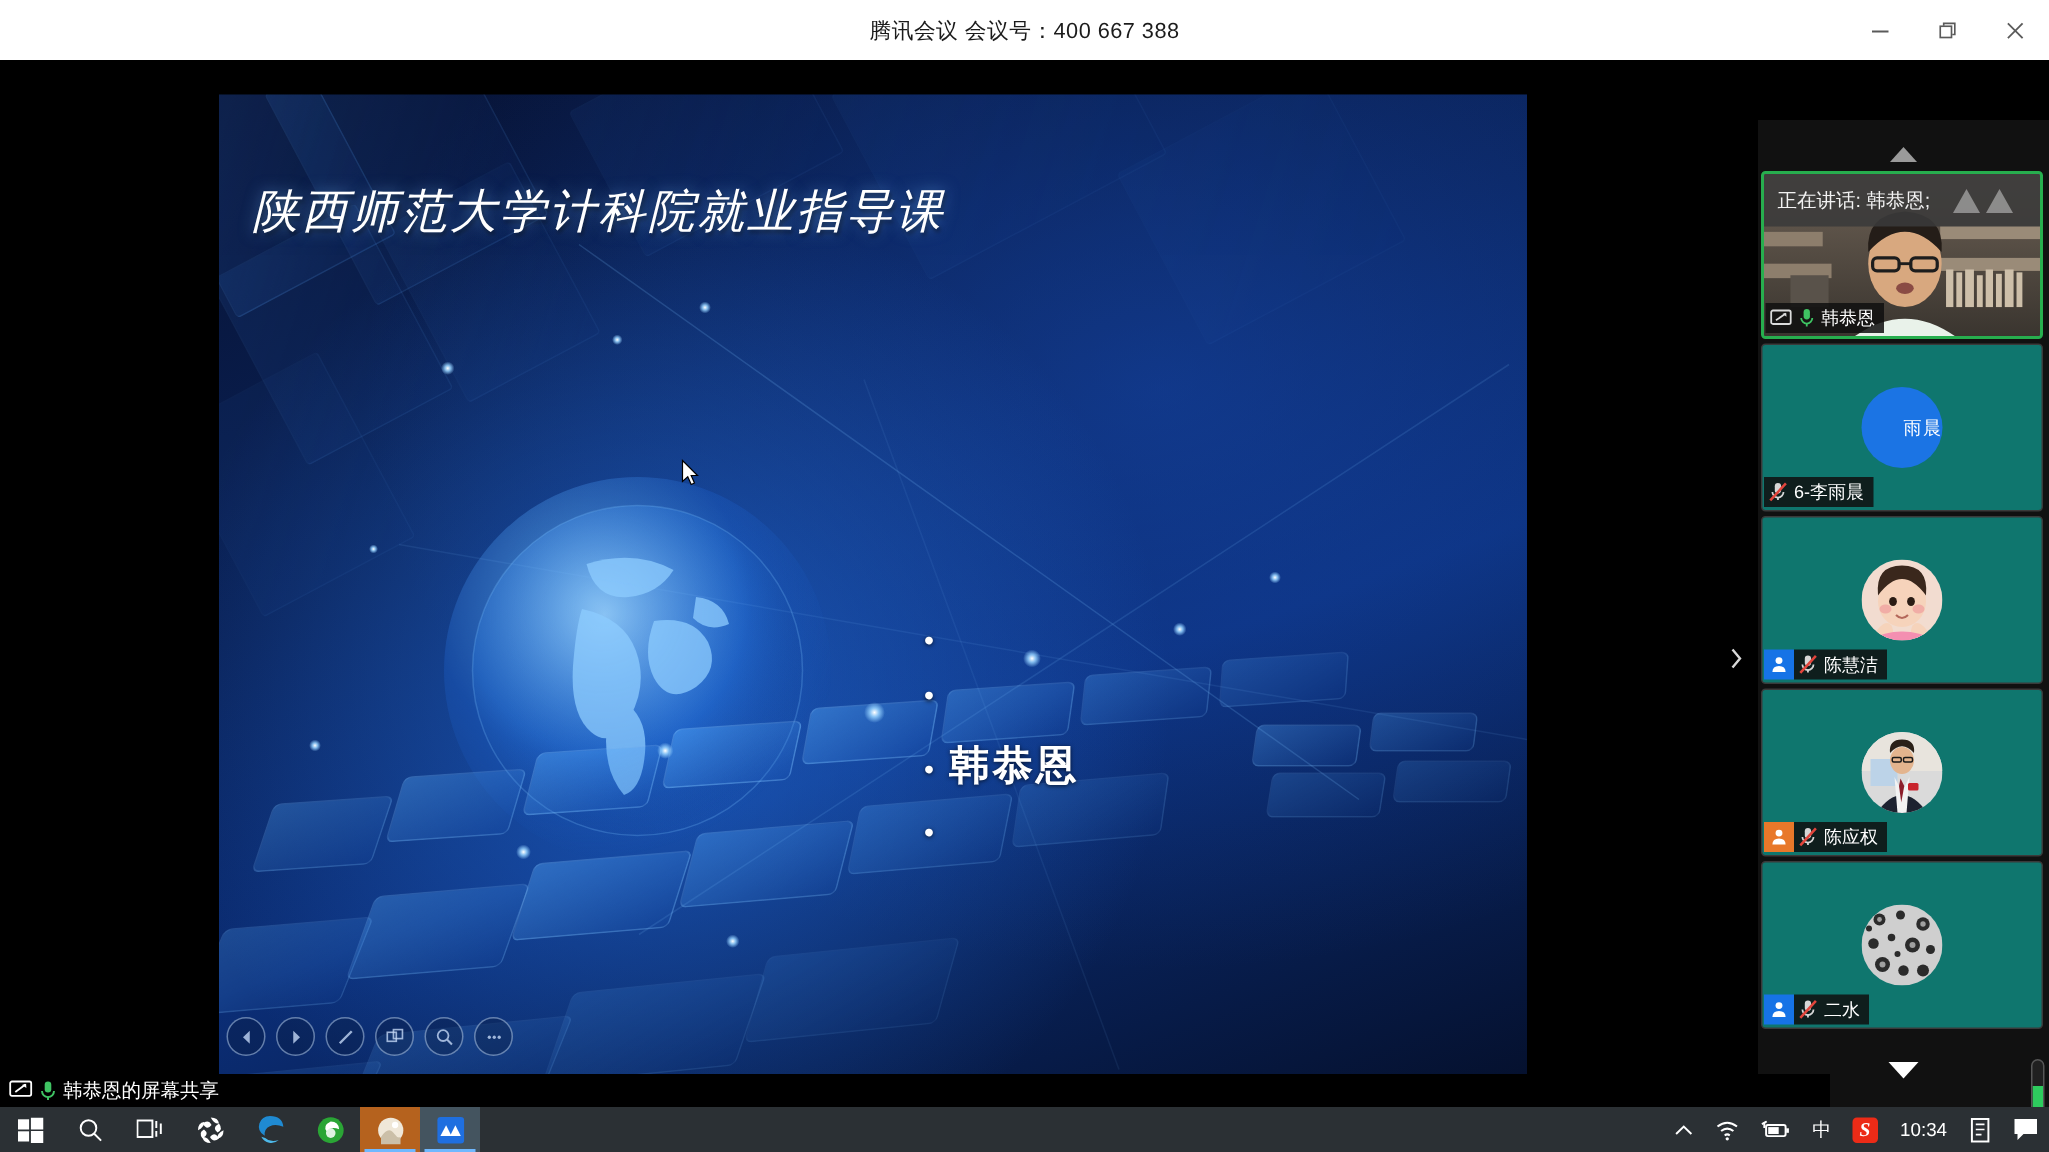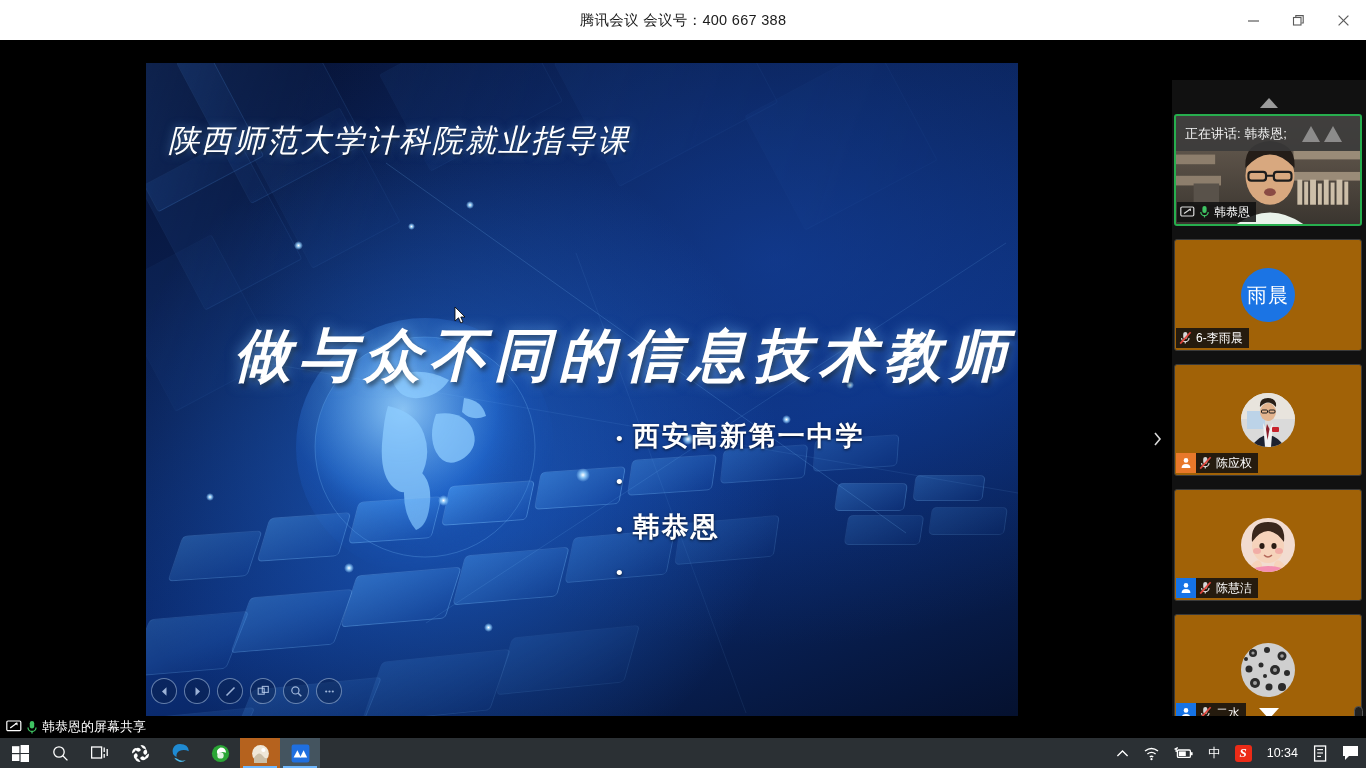--- a/index.html
+++ b/index.html
@@ -153,22 +153,22 @@
     border-right: 9px solid transparent; border-bottom: 10px solid #9a9a9a;
   }
   .tri-down {
     width: 0; height: 0; border-left: 10px solid transparent;
     border-right: 10px solid transparent; border-top: 11px solid #ffffff;
   }
 
   .tiles { position: absolute; left: 2px; top: 34px; width: 188px; }
   .ptile {
     position: relative; width: 188px; height: 112px;
-    background: #a16207; border: 1px solid #3a3a3a; border-radius: 3px;
-    margin-bottom: 13px; overflow: hidden;
+    background: #0f766e; border: 1px solid #3a3a3a; border-radius: 3px;
+    margin-bottom: 3px; overflow: hidden;
   }
   .ptile.speaking { border: 2px solid #27ae4e; }
   .ptile .bgphoto { position: absolute; left: 0; top: 0; width: 100%; height: 100%; }
 
   .speaking-banner {
     position: absolute; left: 0; top: 0; width: 100%; height: 35px;
     background: rgba(58,58,58,.88);
     display: flex; align-items: center; padding-left: 9px;
     color: #f2f2f2; font-size: 13px; white-space: nowrap;
   }
@@ -187,42 +187,42 @@
   .badge-sq.orange { background: #e8782a; }
   .name-chip {
     background: rgba(15,15,15,.85);
     display: flex; align-items: center; gap: 4px;
     height: 20px; padding: 0 6px 0 3px;
     color: #ffffff; font-size: 12px; white-space: nowrap;
   }
   .avatar-circle {
     position: absolute; left: 50%; top: 50%; transform: translate(-50%,-50%);
     width: 54px; height: 54px; border-radius: 50%;
-    display: flex; align-items: center; justify-content: center;
-    color: #ffffff; font-size: 20px; letter-spacing: 1px;
+    display: flex; align-items: center; justify-content: flex-end;
+    color: #ffffff; font-size: 12px; letter-spacing: 1px;
   }
   .avatar-circle.blue { background: #1b74e4; }
   .avatar-photo {
     position: absolute; left: 50%; top: 50%; transform: translate(-50%,-50%);
     width: 54px; height: 54px; border-radius: 50%; overflow: hidden;
   }
 
   .audio-meter {
     position: absolute; right: 3px; bottom: 4px;
     width: 9px; height: 46px; border-radius: 5px;
     background: #202020; border: 1px solid #565656; overflow: hidden;
   }
   .audio-meter .fill {
     position: absolute; left: 0; bottom: 0; width: 100%; height: 62%;
     background: #2ecc5e; border-radius: 0 0 4px 4px;
   }
 
   
   .sharebar {
-    position: absolute; left: 0; top: 716px; width: 1366px; height: 22px;
+    position: absolute; left: 0; top: 716px; width: 1220px; height: 22px;
     background: #000000;
     display: flex; align-items: center; gap: 4px; padding-left: 6px;
     color: #ffffff; font-size: 13px;
   }
 
   
   .taskbar {
     position: absolute; left: 0; top: 738px; width: 1366px; height: 30px;
     background: #2b3034;
     display: flex; align-items: center;
@@ -356,26 +356,24 @@
       <div class="spark" style="left:430px; top:405px; width:14px; height:14px;"></div>
       <div class="spark" style="left:292px; top:432px; width:11px; height:11px;"></div>
       <div class="spark" style="left:198px; top:500px; width:10px; height:10px;"></div>
       <div class="spark" style="left:338px; top:560px; width:9px;  height:9px;"></div>
       <div class="spark" style="left:536px; top:370px; width:12px; height:12px;"></div>
       <div class="spark" style="left:636px; top:352px; width:9px;  height:9px;"></div>
       <div class="spark" style="left:700px; top:318px; width:8px;  height:8px;"></div>
       <div class="spark" style="left:60px;  top:430px; width:8px;  height:8px;"></div>
 
       <div class="slide-heading">陕西师范大学计科院就业指导课</div>
-      <div class="slide-title">做与众不同的信息技术教师</div>
 
       <div class="bullets">
         <div class="bullet">
           <span class="dot">•</span>
-          <span class="txt-cn">西安高新第一中学</span>
         </div>
         <div class="bullet">
           <span class="dot">•</span>
         </div>
         <div class="bullet">
           <span class="dot">•</span>
           <span class="txt-cn">韩恭恩</span>
         </div>
         <div class="bullet">
           <span class="dot">•</span>
@@ -509,20 +507,55 @@
                 <line x1="1.2" y1="12.6" x2="11.6" y2="1.2" stroke="#e2453c" stroke-width="1.7"></line>
               </svg>
               <span>6-李雨晨</span>
             </div>
           </div>
         </div>
 
         <div class="ptile">
           <div class="avatar-photo">
             <svg width="54" height="54" viewBox="0 0 54 54">
+              <rect width="54" height="54" fill="#f2dcd0"></rect>
+              <ellipse cx="27" cy="28" rx="16" ry="17" fill="#f6d3bb"></ellipse>
+              <path d="M11 24 q16 -22 32 0 q2 -20 -16 -20 q-18 0 -16 20z" fill="#3a271c"></path>
+              <ellipse cx="21" cy="28" rx="2.6" ry="3" fill="#2a1c14"></ellipse>
+              <ellipse cx="33" cy="28" rx="2.6" ry="3" fill="#2a1c14"></ellipse>
+              <ellipse cx="16" cy="33" rx="4" ry="3" fill="#f09c9c" opacity=".7"></ellipse>
+              <ellipse cx="38" cy="33" rx="4" ry="3" fill="#f09c9c" opacity=".7"></ellipse>
+              <path d="M23 37 q4 4 8 0" fill="none" stroke="#b4685a" stroke-width="1.4"></path>
+              <path d="M6 54 q9 -16 14 -10 q3 6 -2 10 z" fill="#f6d3bb"></path>
+              <path d="M48 54 q-9 -16 -14 -10 q-3 6 2 10 z" fill="#f6d3bb"></path>
+              <path d="M4 54 q23 -12 46 0 z" fill="#f48fb1"></path>
+            </svg>
+          </div>
+          <div class="namebar">
+            <div class="badge-sq blue">
+              <svg width="12" height="12" viewBox="0 0 12 12">
+                <circle cx="6" cy="3.4" r="2.3" fill="#ffffff"></circle>
+                <path d="M1.6 11 q0 -4 4.4 -4 q4.4 0 4.4 4 z" fill="#ffffff"></path>
+              </svg>
+            </div>
+            <div class="name-chip">
+              <svg width="13" height="14" viewBox="0 0 13 14">
+                <rect x="4.2" y="1" width="4.2" height="7" rx="2.1" fill="#d6d6d6"></rect>
+                <path d="M2.6 7 a3.7 3.7 0 0 0 7.4 0" fill="none" stroke="#d6d6d6" stroke-width="1.2"></path>
+                <line x1="6.3" y1="10.4" x2="6.3" y2="12.4" stroke="#d6d6d6" stroke-width="1.2"></line>
+                <line x1="1.2" y1="12.6" x2="11.6" y2="1.2" stroke="#e2453c" stroke-width="1.7"></line>
+              </svg>
+              <span>陈慧洁</span>
+            </div>
+          </div>
+        </div>
+
+        <div class="ptile">
+          <div class="avatar-photo">
+            <svg width="54" height="54" viewBox="0 0 54 54">
               <rect width="54" height="54" fill="#dadada"></rect>
               <rect x="0" y="0" width="54" height="26" fill="#e8e4dd"></rect>
               <rect x="6" y="18" width="18" height="18" fill="#bcd3e8"></rect>
               <ellipse cx="27" cy="19" rx="8" ry="9" fill="#e3b48e"></ellipse>
               <path d="M19 14 q8 -9 16 0 q1 -9 -8 -9 q-9 0 -8 9z" fill="#2a2018"></path>
               <rect x="20.5" y="17" width="6" height="3" rx="1" fill="none" stroke="#1a1a1a" stroke-width="1"></rect>
               <rect x="28" y="17" width="6" height="3" rx="1" fill="none" stroke="#1a1a1a" stroke-width="1"></rect>
               <path d="M10 54 q17 -24 34 0 z" fill="#1d2230"></path>
               <path d="M22 30 L27 40 L32 30 L30 54 L24 54 Z" fill="#f2f2f2"></path>
               <path d="M26 31 L28.5 36 L26.5 47 L25 36 Z" fill="#8c1f2b"></path>
@@ -537,55 +570,20 @@
               </svg>
             </div>
             <div class="name-chip">
               <svg width="13" height="14" viewBox="0 0 13 14">
                 <rect x="4.2" y="1" width="4.2" height="7" rx="2.1" fill="#d6d6d6"></rect>
                 <path d="M2.6 7 a3.7 3.7 0 0 0 7.4 0" fill="none" stroke="#d6d6d6" stroke-width="1.2"></path>
                 <line x1="6.3" y1="10.4" x2="6.3" y2="12.4" stroke="#d6d6d6" stroke-width="1.2"></line>
                 <line x1="1.2" y1="12.6" x2="11.6" y2="1.2" stroke="#e2453c" stroke-width="1.7"></line>
               </svg>
               <span>陈应权</span>
-            </div>
-          </div>
-        </div>
-
-        <div class="ptile">
-          <div class="avatar-photo">
-            <svg width="54" height="54" viewBox="0 0 54 54">
-              <rect width="54" height="54" fill="#f2dcd0"></rect>
-              <ellipse cx="27" cy="28" rx="16" ry="17" fill="#f6d3bb"></ellipse>
-              <path d="M11 24 q16 -22 32 0 q2 -20 -16 -20 q-18 0 -16 20z" fill="#3a271c"></path>
-              <ellipse cx="21" cy="28" rx="2.6" ry="3" fill="#2a1c14"></ellipse>
-              <ellipse cx="33" cy="28" rx="2.6" ry="3" fill="#2a1c14"></ellipse>
-              <ellipse cx="16" cy="33" rx="4" ry="3" fill="#f09c9c" opacity=".7"></ellipse>
-              <ellipse cx="38" cy="33" rx="4" ry="3" fill="#f09c9c" opacity=".7"></ellipse>
-              <path d="M23 37 q4 4 8 0" fill="none" stroke="#b4685a" stroke-width="1.4"></path>
-              <path d="M6 54 q9 -16 14 -10 q3 6 -2 10 z" fill="#f6d3bb"></path>
-              <path d="M48 54 q-9 -16 -14 -10 q-3 6 2 10 z" fill="#f6d3bb"></path>
-              <path d="M4 54 q23 -12 46 0 z" fill="#f48fb1"></path>
-            </svg>
-          </div>
-          <div class="namebar">
-            <div class="badge-sq blue">
-              <svg width="12" height="12" viewBox="0 0 12 12">
-                <circle cx="6" cy="3.4" r="2.3" fill="#ffffff"></circle>
-                <path d="M1.6 11 q0 -4 4.4 -4 q4.4 0 4.4 4 z" fill="#ffffff"></path>
-              </svg>
-            </div>
-            <div class="name-chip">
-              <svg width="13" height="14" viewBox="0 0 13 14">
-                <rect x="4.2" y="1" width="4.2" height="7" rx="2.1" fill="#d6d6d6"></rect>
-                <path d="M2.6 7 a3.7 3.7 0 0 0 7.4 0" fill="none" stroke="#d6d6d6" stroke-width="1.2"></path>
-                <line x1="6.3" y1="10.4" x2="6.3" y2="12.4" stroke="#d6d6d6" stroke-width="1.2"></line>
-                <line x1="1.2" y1="12.6" x2="11.6" y2="1.2" stroke="#e2453c" stroke-width="1.7"></line>
-              </svg>
-              <span>陈慧洁</span>
             </div>
           </div>
         </div>
 
         <div class="ptile">
           <div class="avatar-photo">
             <svg width="54" height="54" viewBox="0 0 54 54">
               <rect width="54" height="54" fill="#cfcfcf"></rect>
               <g fill="#2b2b2b">
                 <circle cx="12" cy="10" r="4"></circle>

